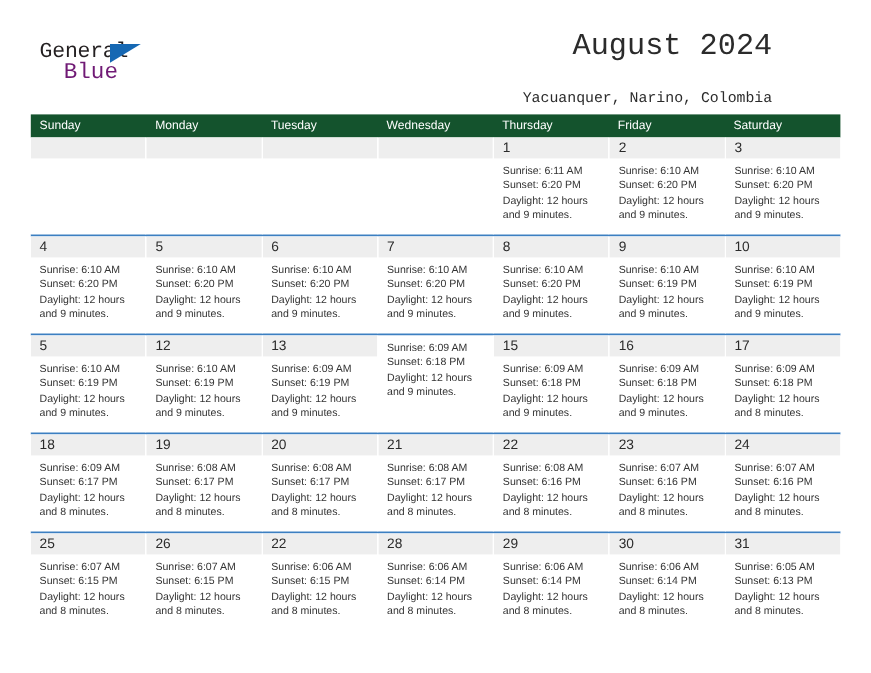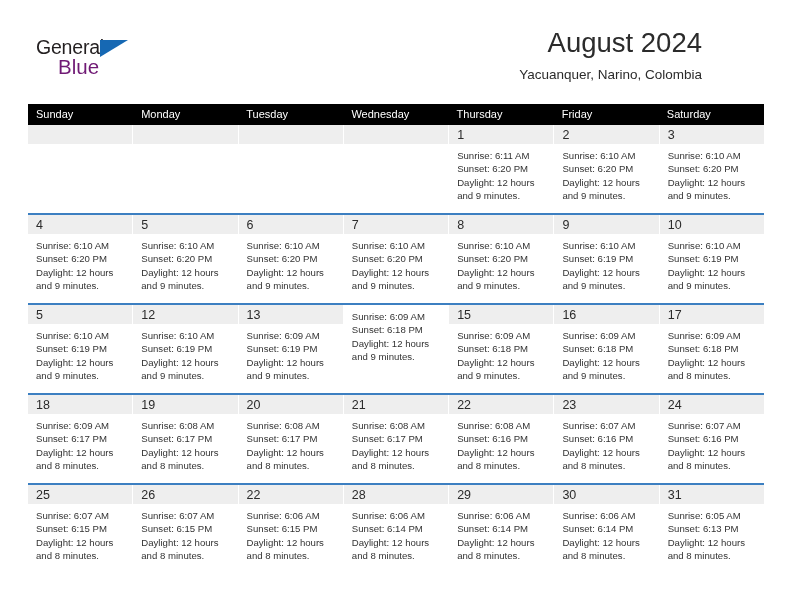--- a/index.html
+++ b/index.html
@@ -16,20 +16,21 @@
     background: #ffffff;
     overflow: hidden;
   }
 
   
   .top-bar {
     position: absolute;
     left: 0; top: 0;
     width: 740px;
     height: 100px;
+    font-family: Liberation Mono, monospace;
   }
   .logo {
     position: absolute;
     left: 36px;
     top: 36px;
     width: 120px;
     height: 46px;
   }
   .logo-general {
     position: absolute;
@@ -65,38 +66,38 @@
     text-align: right;
   }
   .cal-title {
     font-size: 27.5px;
     color: #2b2b2b;
     font-weight: normal;
     line-height: 34px;
     white-space: nowrap;
   }
   .cal-subtitle {
-    margin-top: 6px;
+    margin-top: 22px;
     font-size: 13.5px;
     color: #2b2b2b;
     line-height: 18px;
     white-space: nowrap;
   }
 
   
   .calendar {
     position: absolute;
     left: 28px;
     top: 104px;
     width: 736px;
   }
   .dow-row {
     display: flex;
     width: 736px;
-    background: #000000;
+    background: #14532d;
     height: 21px;
   }
   .dow-cell {
     flex: 1 1 0;
     color: #ffffff;
     font-size: 11px;
     line-height: 21px;
     padding-left: 8px;
     white-space: nowrap;
     overflow: hidden;

